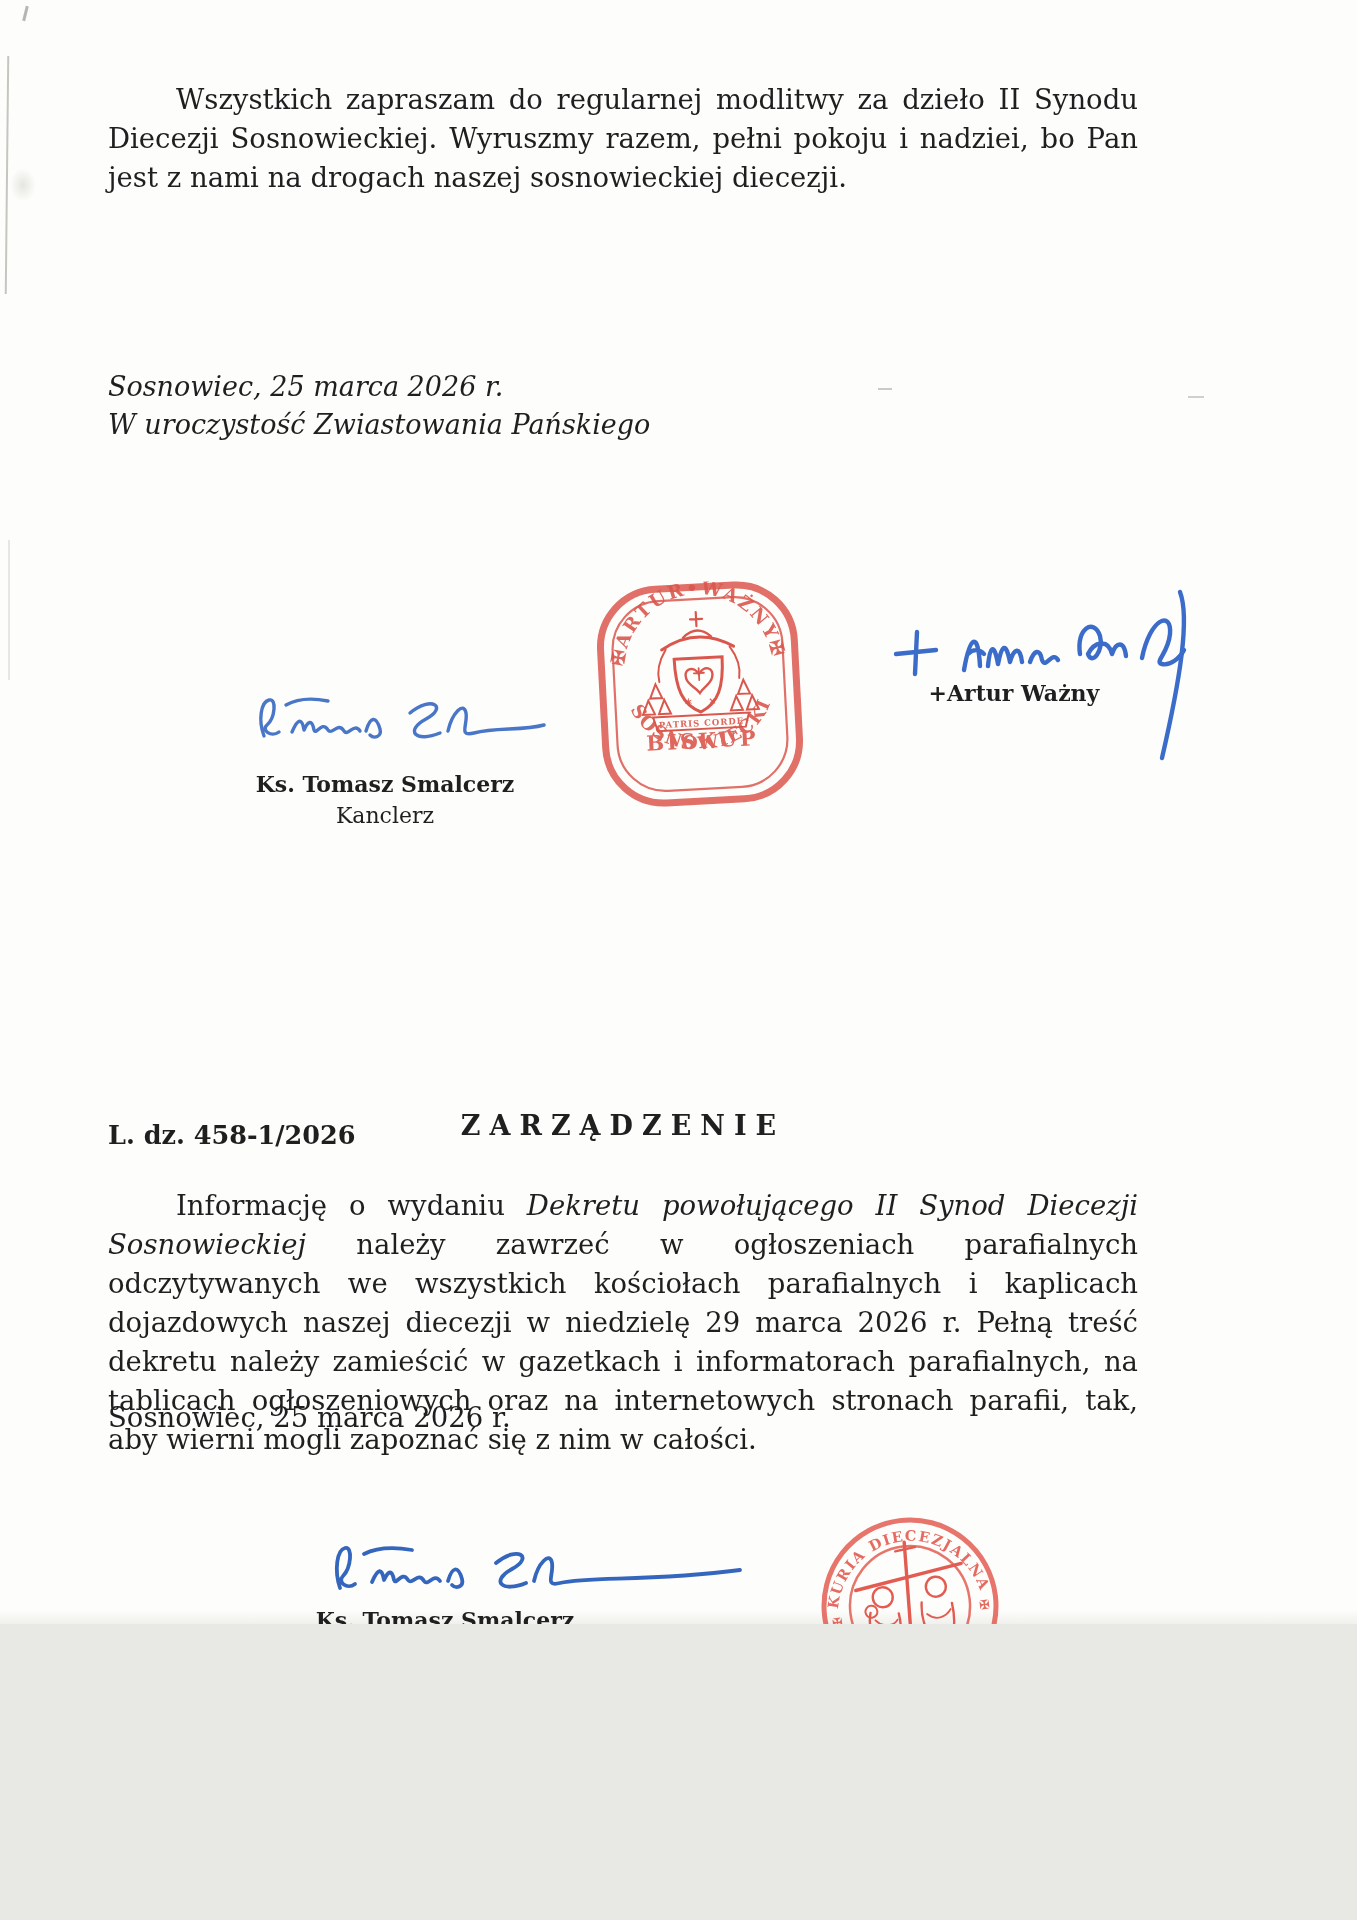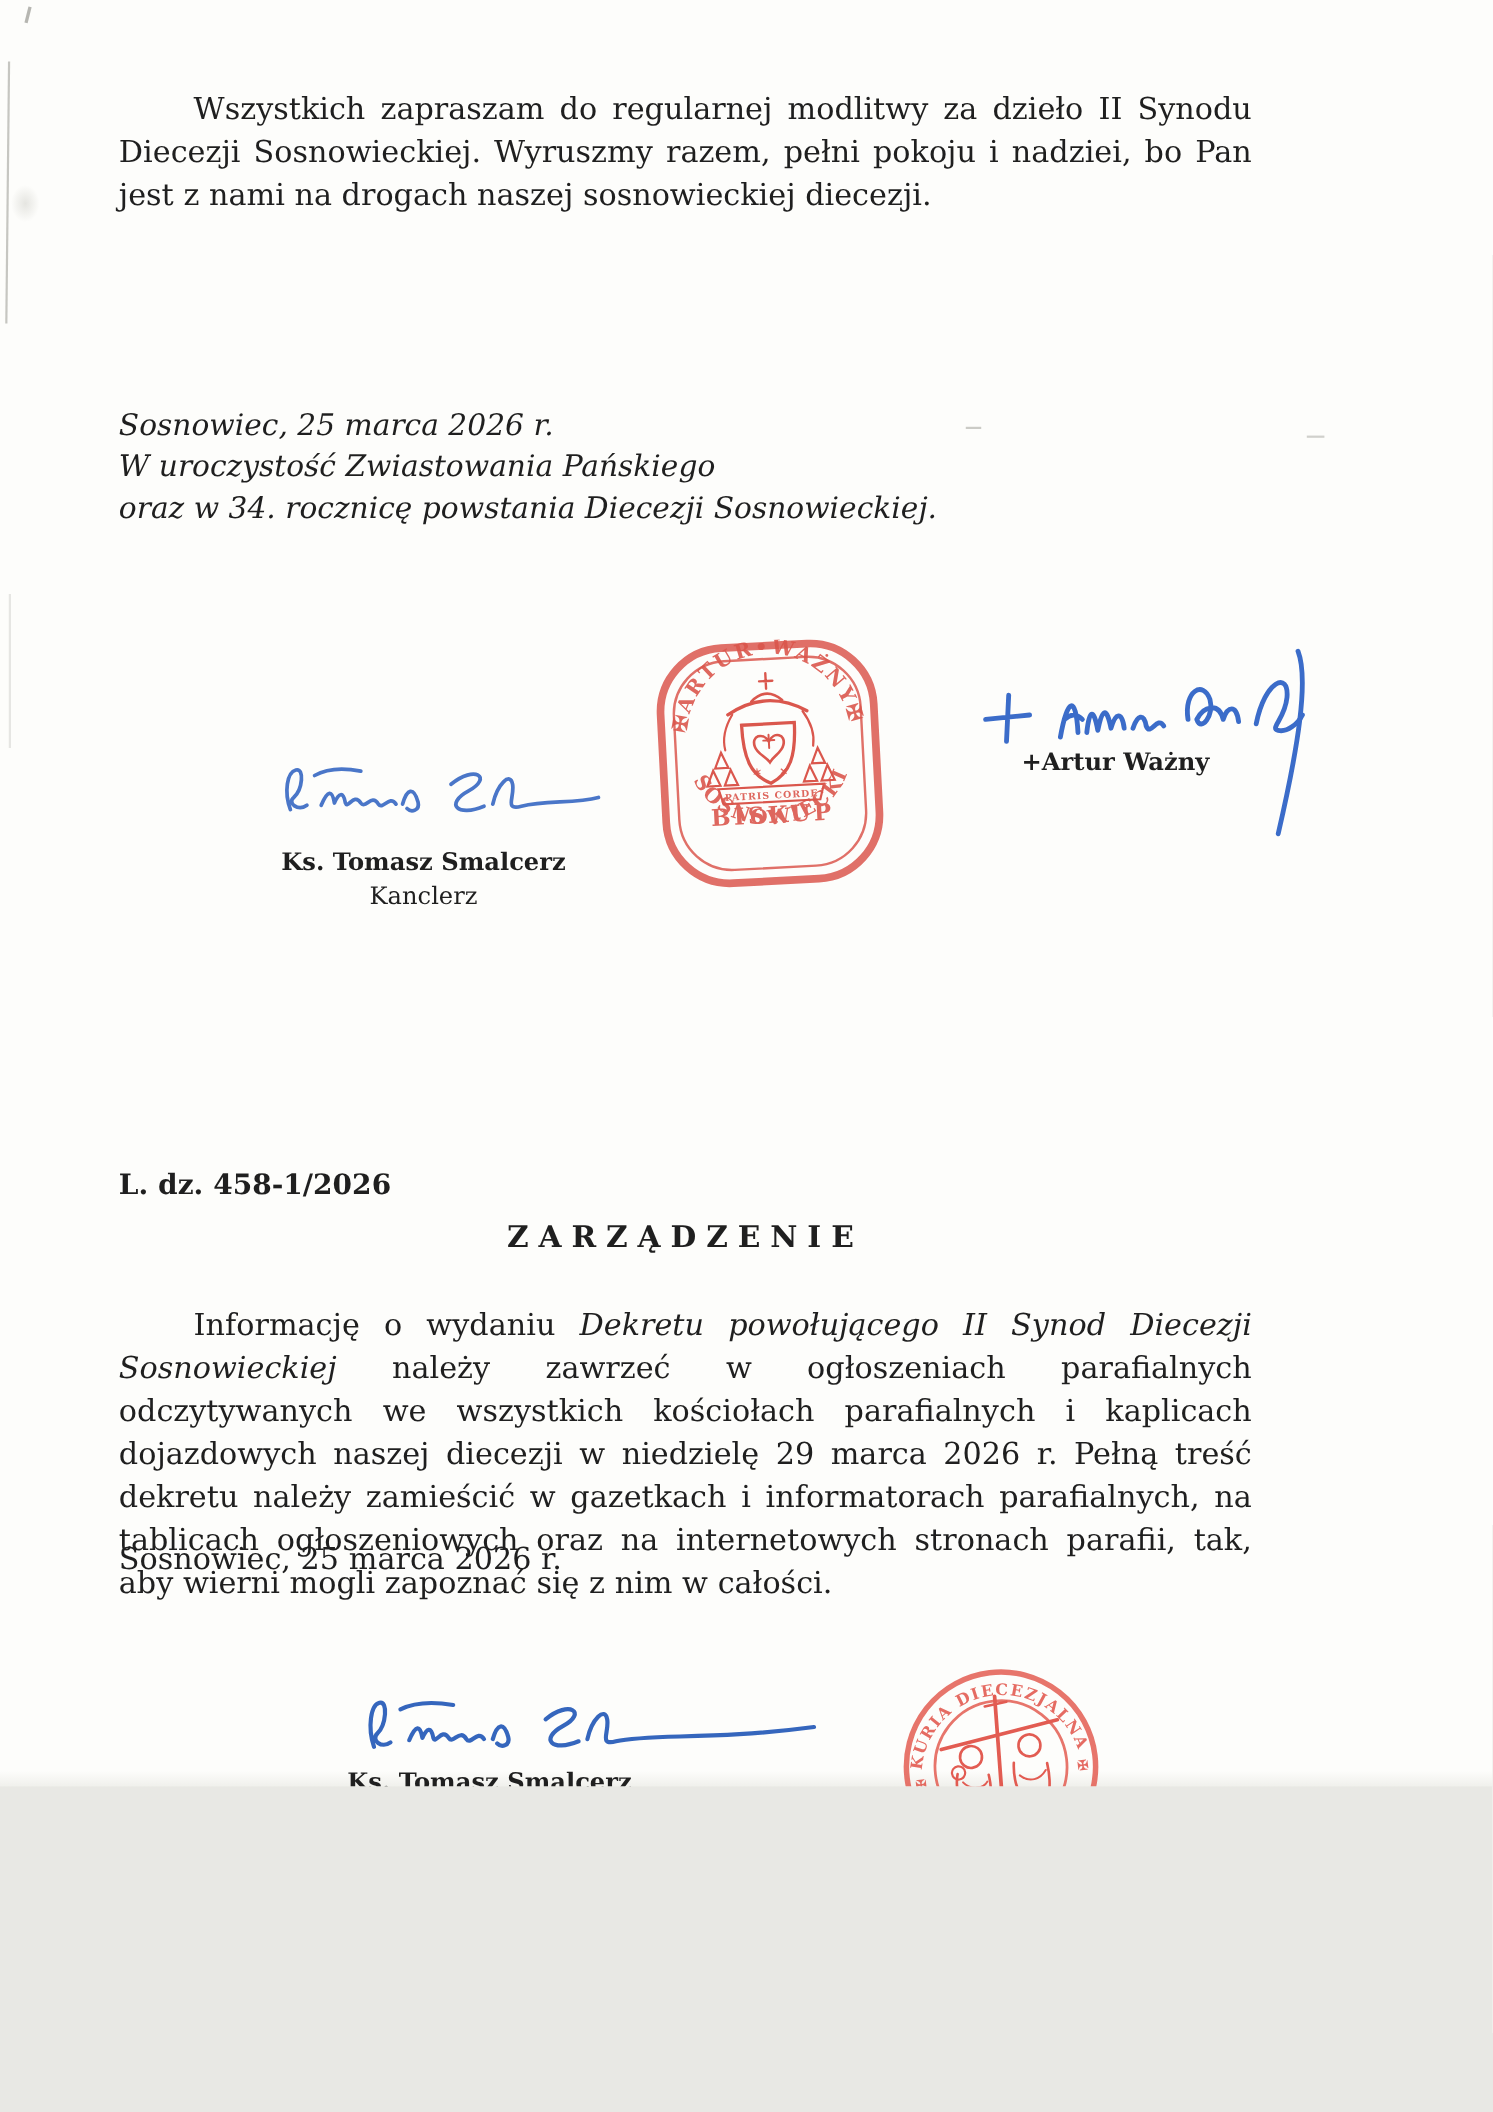--- a/index.html
+++ b/index.html
@@ -51,21 +51,20 @@
   <div class="scan-dash2"></div>
   <div class="scan-bottom"></div>
 
   <div class="doc justify" style="left:108px;top:80px;width:1030px;">
     <p>Wszystkich zapraszam do regularnej modlitwy za dzieło II Synodu Diecezji Sosnowieckiej. Wyruszmy razem, pełni pokoju i nadziei, bo Pan jest z nami na drogach naszej sosnowieckiej diecezji.</p>
   </div>
 
   <div class="doc italic dateline" style="left:108px;top:368px;font-size:27px;">
     <div>Sosnowiec, 25 marca 2026 r.</div>
     <div>W uroczystość Zwiastowania Pańskiego</div>
-    <div>oraz w 34. rocznicę powstania Diecezji Sosnowieckiej.</div>
   </div>
 
   <div class="stamp-bishop">
     <svg width="204" height="224" viewBox="0 0 204 224">
       <g stroke="#d8493f" fill="none" stroke-linecap="round">
         <rect x="5" y="5" width="194" height="214" rx="58" stroke-width="7" opacity=".85"></rect>
         <rect x="17" y="17" width="170" height="190" rx="48" stroke-width="2.2" opacity=".85"></rect>
 
         <path d="M66,66 Q102,44 138,66" stroke-width="3"></path>
         <path d="M88,55 Q102,42 116,55" stroke-width="2.4"></path>
@@ -130,21 +129,21 @@
       <path d="M302,36 C312,62 302,124 284,202"></path>
     </g>
   </svg>
 
   <div class="doc sig-text" style="left:894px;top:678px;width:240px;line-height:31px;">
     <div class="name">+Artur Ważny</div>
   </div>
 
   <div class="doc heading" style="left:108px;top:1106px;width:1030px;">ZARZĄDZENIE</div>
 
-  <div class="doc refnum" style="left:108px;top:1058px;">L. dz. 458-1/2026</div>
+  <div class="doc refnum" style="left:108px;top:1116px;">L. dz. 458-1/2026</div>
 
   <div class="doc justify" style="left:108px;top:1186px;width:1030px;">
     <p><span>Informację o wydaniu </span><i>Dekretu powołującego II Synod Diecezji Sosnowieckiej</i><span> należy zawrzeć w ogłoszeniach parafialnych odczytywanych we wszystkich kościołach parafialnych i kaplicach dojazdowych naszej diecezji w niedzielę 29 marca 2026 r. Pełną treść dekretu należy zamieścić w gazetkach i informatorach parafialnych, na tablicach ogłoszeniowych oraz na internetowych stronach parafii, tak, aby wierni mogli zapoznać się z nim w całości.</span></p>
   </div>
 
   <div class="doc" style="left:108px;top:1398px;">Sosnowiec, 25 marca 2026 r.</div>
 
   <svg class="hand" style="left:320px;top:1538px;" width="430" height="68" viewBox="0 0 430 68">
     <g stroke="#3566bd" stroke-width="3.8" fill="none" stroke-linecap="round" stroke-linejoin="round">      
         <path d="M20,50 C14,32 17,12 25,10 C33,8 31,30 23,38 C17,44 27,52 35,46"></path>

